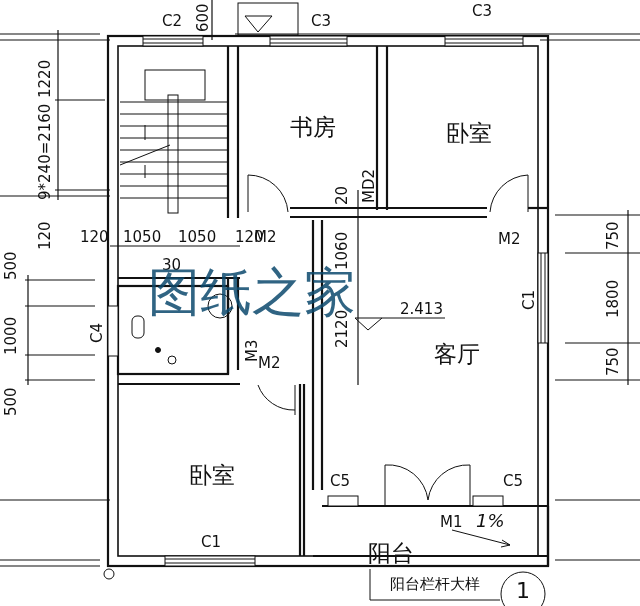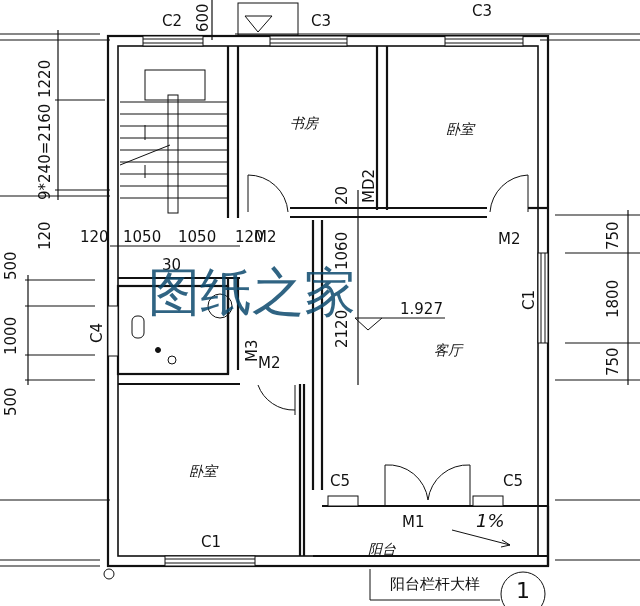--- a/index.html
+++ b/index.html
@@ -1,19 +1,19 @@
 <!DOCTYPE html>
 <html><head>
   <meta charset="utf-8">
   <style>
     html, body { margin: 0; padding: 0; background: #ffffff; }
     body { width: 640px; height: 606px; overflow: hidden; position: relative; font-family: "DejaVu Sans", sans-serif; }
     #plan { position: absolute; left: 0; top: 0; width: 640px; height: 606px; }
     .lbl { position: absolute; color: #111; font-family: "DejaVu Sans", sans-serif; font-size: 15px; line-height: 1; white-space: nowrap; }
-    .room { font-size: 14px; font-style: italic; }
+    .room { font-size: 23px; }
     .dim { font-size: 15px; }
     .vert { transform-origin: left top; transform: rotate(-90deg); }
     .wm { position: absolute; color: #0c4a6e; opacity: 0.85; font-family: "DejaVu Sans", sans-serif; font-size: 52px; left: 148px; top: 258px; letter-spacing: 0px; white-space: nowrap; }
   </style>
 </head>
 <body>
 
 <svg id="plan" viewBox="0 0 640 606" xmlns="http://www.w3.org/2000/svg">
   <g stroke="#111" fill="none" stroke-width="1.2">
 
@@ -165,39 +165,39 @@
 <div class="lbl vert" style="left:522px;top:310px;">C1</div>
 <div class="lbl" style="left:201px;top:535px;">C1</div>
 <div class="lbl" style="left:330px;top:474px;">C5</div>
 <div class="lbl" style="left:503px;top:474px;">C5</div>
 
 <div class="lbl" style="left:254px;top:230px;">M2</div>
 <div class="lbl vert" style="left:362px;top:203px;">MD2</div>
 <div class="lbl" style="left:498px;top:232px;">M2</div>
 <div class="lbl vert" style="left:245px;top:362px;">M3</div>
 <div class="lbl" style="left:258px;top:356px;">M2</div>
-<div class="lbl" style="left:402px;top:515px;">M1</div>
+<div class="lbl" style="left:440px;top:515px;">M1</div>
 
 <div class="lbl dim vert" style="left:196px;top:32px;">600</div>
 <div class="lbl dim vert" style="left:38px;top:98px;">1220</div>
 <div class="lbl dim vert" style="left:38px;top:200px;">9*240=2160</div>
 <div class="lbl dim vert" style="left:38px;top:250px;">120</div>
 <div class="lbl dim" style="left:80px;top:230px;">120</div>
 <div class="lbl dim" style="left:123px;top:230px;">1050</div>
 <div class="lbl dim" style="left:178px;top:230px;">1050</div>
 <div class="lbl dim" style="left:235px;top:230px;">120</div>
 <div class="lbl dim" style="left:162px;top:258px;">30</div>
 <div class="lbl dim vert" style="left:4px;top:280px;">500</div>
 <div class="lbl dim vert" style="left:4px;top:355px;">1000</div>
 <div class="lbl dim vert" style="left:4px;top:416px;">500</div>
 <div class="lbl dim vert" style="left:335px;top:205px;">20</div>
 <div class="lbl dim vert" style="left:335px;top:270px;">1060</div>
 <div class="lbl dim vert" style="left:335px;top:348px;">2120</div>
 <div class="lbl dim vert" style="left:606px;top:250px;">750</div>
 <div class="lbl dim vert" style="left:606px;top:318px;">1800</div>
 <div class="lbl dim vert" style="left:606px;top:376px;">750</div>
 
-<div class="lbl" style="left:400px;top:302px;">1.927</div>
+<div class="lbl" style="left:400px;top:302px;">2.413</div>
 <div class="lbl" style="left:476px;top:512px;font-size:18px;font-style:italic;">1%</div>
 <div class="lbl" style="left:390px;top:577px;">阳台栏杆大样</div>
 <div class="lbl" style="left:516px;top:580px;font-size:22px;">1</div>
 
 <div class="wm">图纸之家</div>
 
 </body></html>

